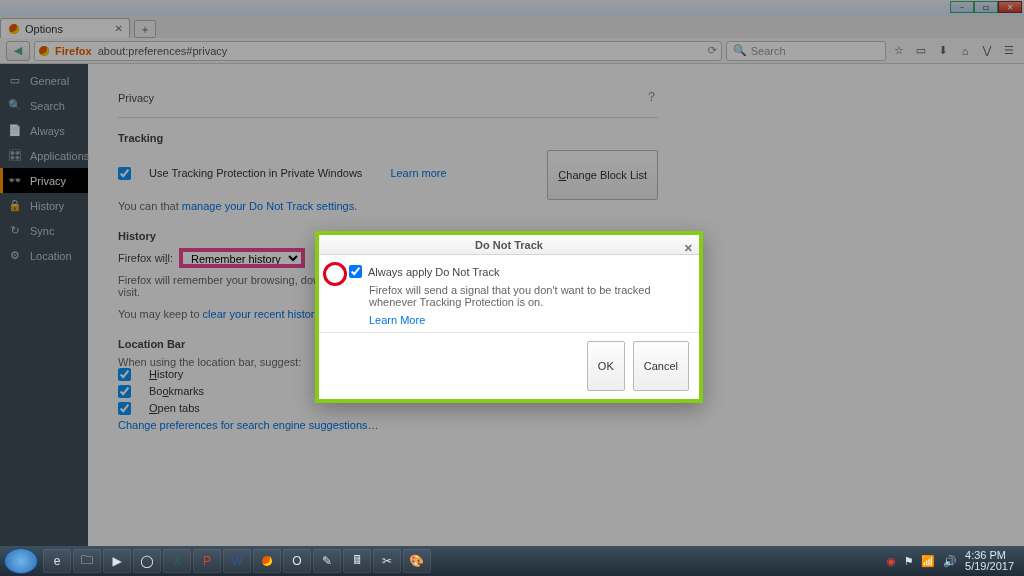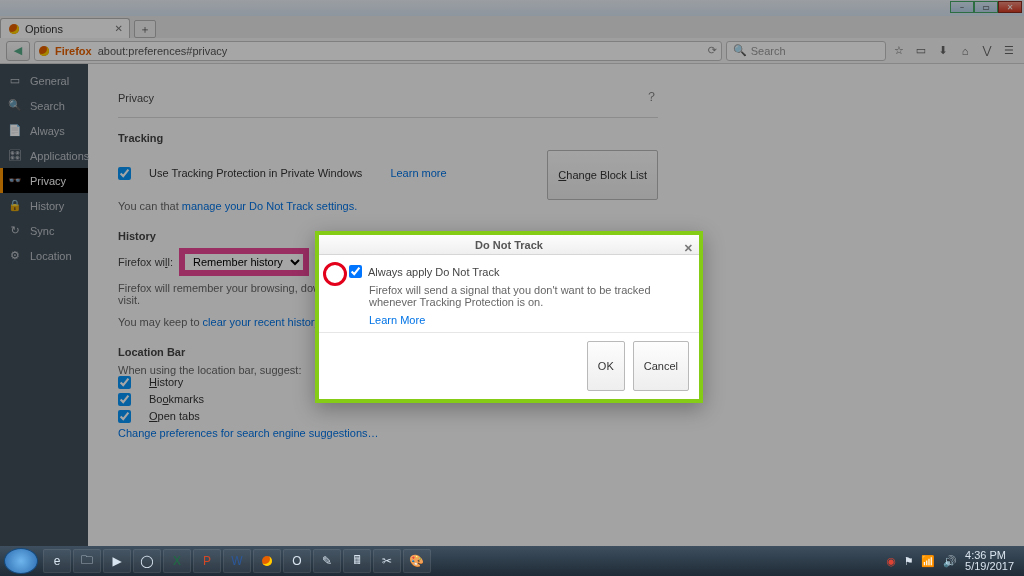--- a/index.html
+++ b/index.html
@@ -34,21 +34,21 @@
   .page{max-width:540px;margin-left:30px}
   .page h1{font-size:20px;font-weight:300;color:#484848;border-bottom:1px solid #d8d8d8;padding-bottom:10px;margin-bottom:14px;position:relative}
   .helpq{position:absolute;right:0;top:4px;color:#888;font-size:13px}
   .sect{margin-bottom:18px;color:#444}
   .sect h3{font-weight:600;font-size:11px;margin-bottom:6px}
   .chk{display:flex;align-items:flex-start;gap:18px;margin-bottom:4px;color:#333}
   .chk input{accent-color:#0996f8}
   .link{color:#0073e6}
   .grey{color:#666}
   .btn{display:inline-block;border:1px solid #b9b9b9;background:linear-gradient(#fdfdfd,#eee);padding:18px 10px;border-radius:2px;color:#333}
-  select{height:28px;border:6px solid #ec4899;background:#fff;padding:0 4px}
+  select{height:20px;border:4px solid #ec4899;background:#fff;padding:0 4px}
   .ul{text-decoration:underline}
 
   
   .dialog-wrap{position:absolute;z-index:30;left:315px;top:231px;width:388px;background:#fff;border:4px solid #84cc16;box-shadow:0 6px 20px rgba(0,0,0,.3)}
   .dlg-title{height:20px;background:linear-gradient(#fdfdfd,#efefef);border-bottom:1px solid #d6d6d6;text-align:center;line-height:20px;font-weight:600;color:#555;position:relative}
   .dlg-title .x{position:absolute;right:6px;top:3px;color:#777;font-size:11px}
   .dlg-body{padding:10px 16px 6px 16px;color:#444}
   .dlg-line{display:flex;align-items:center;gap:6px;margin-left:14px}
   .dlg-sub{margin-left:34px;color:#666;margin-top:6px}
   .dlg-foot{display:flex;justify-content:flex-end;gap:8px;padding:8px 10px;border-top:1px solid #e6e6e6}

